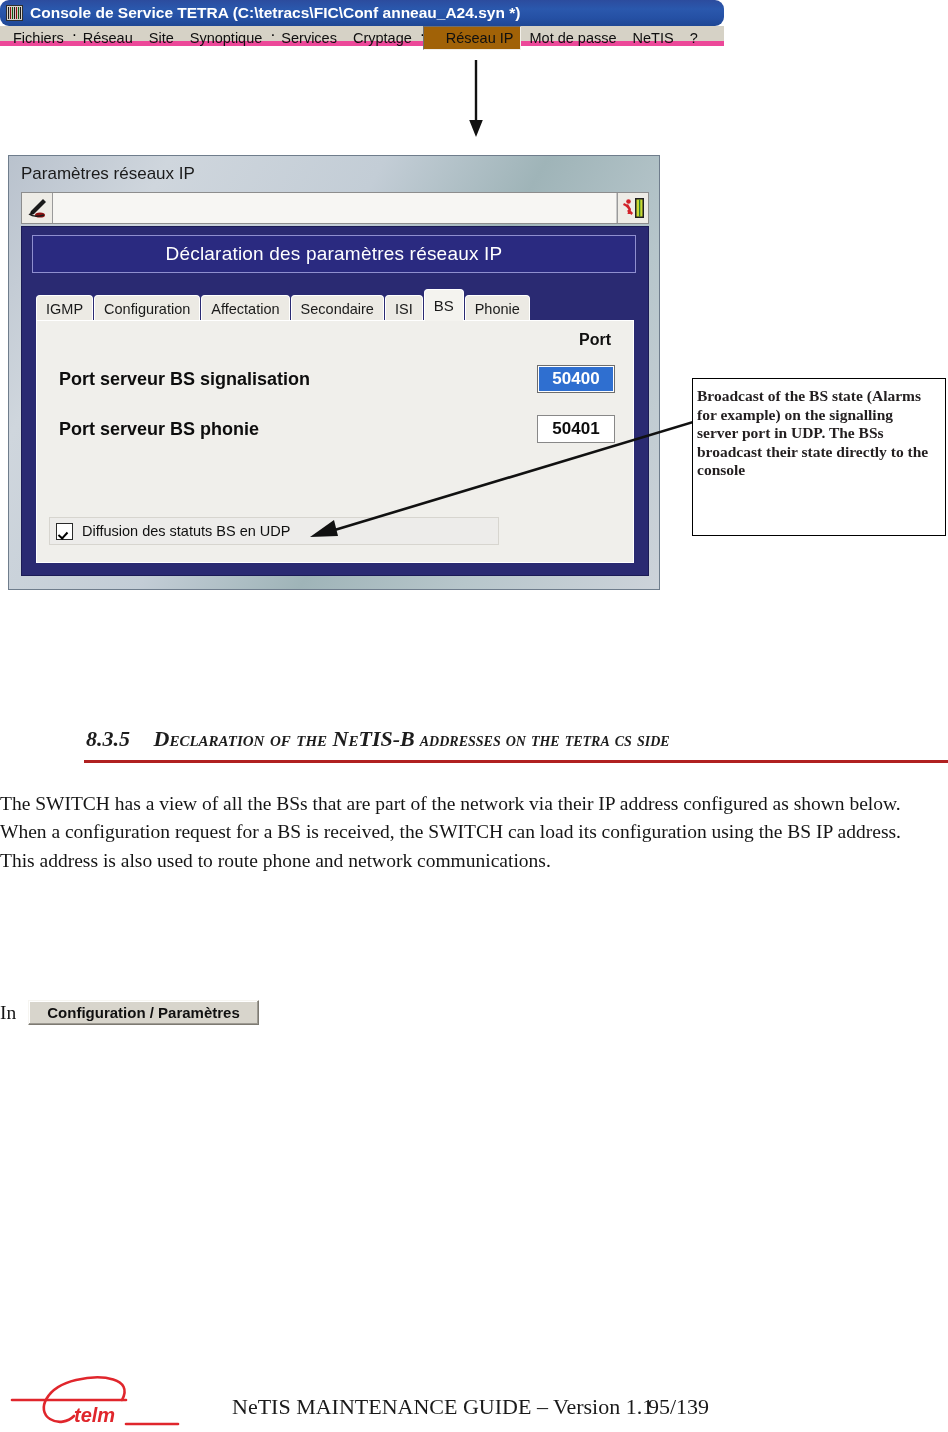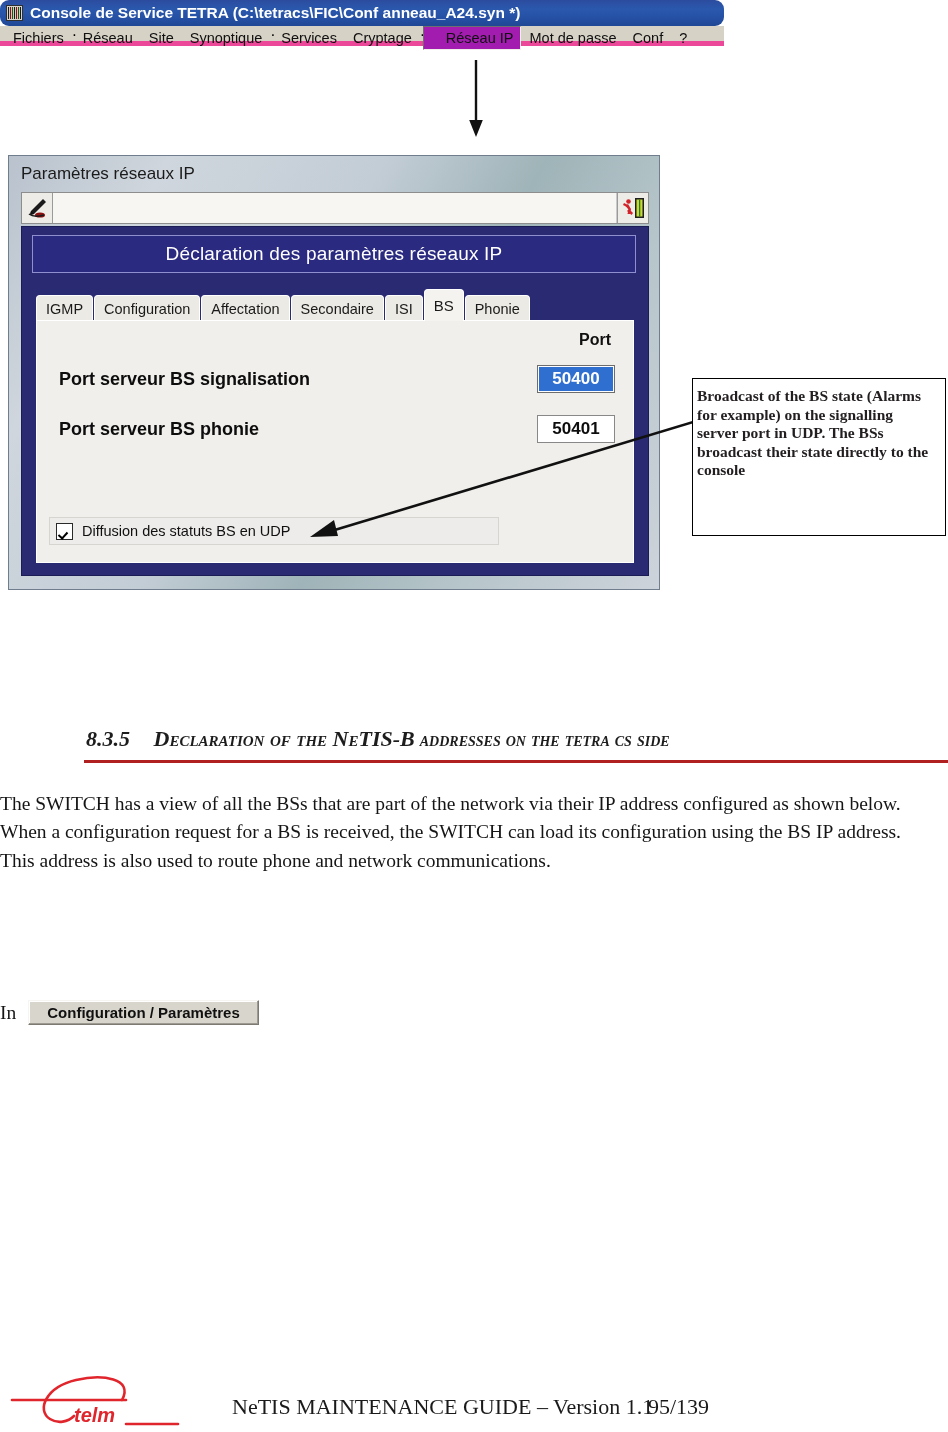--- a/index.html
+++ b/index.html
@@ -47,21 +47,21 @@
     padding-left:5px;box-sizing:border-box;
   }
   .menu-item{
     font-size:14.5px;color:#101010;padding:3px 7px;white-space:nowrap;
     border:1px solid transparent;box-sizing:border-box;
   }
   .menu-item.selected{
     border:1px solid #808080;
     border-top-color:#6f6f6f;border-left-color:#6f6f6f;
     border-right-color:#f2f0ea;border-bottom-color:#f2f0ea;
-    background:#a21caf;
+    background:#a16207;
     padding-left:22px;
   }
   .menu-sep{width:3px;}
 
   
   #menu-arrow{position:absolute;left:466px;top:60px;width:20px;height:78px;}
 
   
   #ip-dialog{
     position:absolute;left:8px;top:155px;width:652px;height:435px;
@@ -256,21 +256,21 @@
       <span class="menu-sep">·</span>
       <span class="menu-item">Réseau</span>
       <span class="menu-item">Site</span>
       <span class="menu-item">Synoptique</span>
       <span class="menu-sep">·</span>
       <span class="menu-item">Services</span>
       <span class="menu-item">Cryptage</span>
       <span class="menu-sep">·</span>
       <span class="menu-item selected">Réseau IP</span>
       <span class="menu-item">Mot de passe</span>
-      <span class="menu-item">Conf</span>
+      <span class="menu-item">NeTIS</span>
       <span class="menu-item">?</span>
     </div>
   </div>
 
   <svg id="menu-arrow" viewBox="0 0 20 78">
     <line x1="10" y1="0" x2="10" y2="62" stroke="#111" stroke-width="2.4"></line>
     <polygon points="10,77 3.2,60 16.8,60" fill="#111"></polygon>
   </svg>
 
   <div id="ip-dialog">

